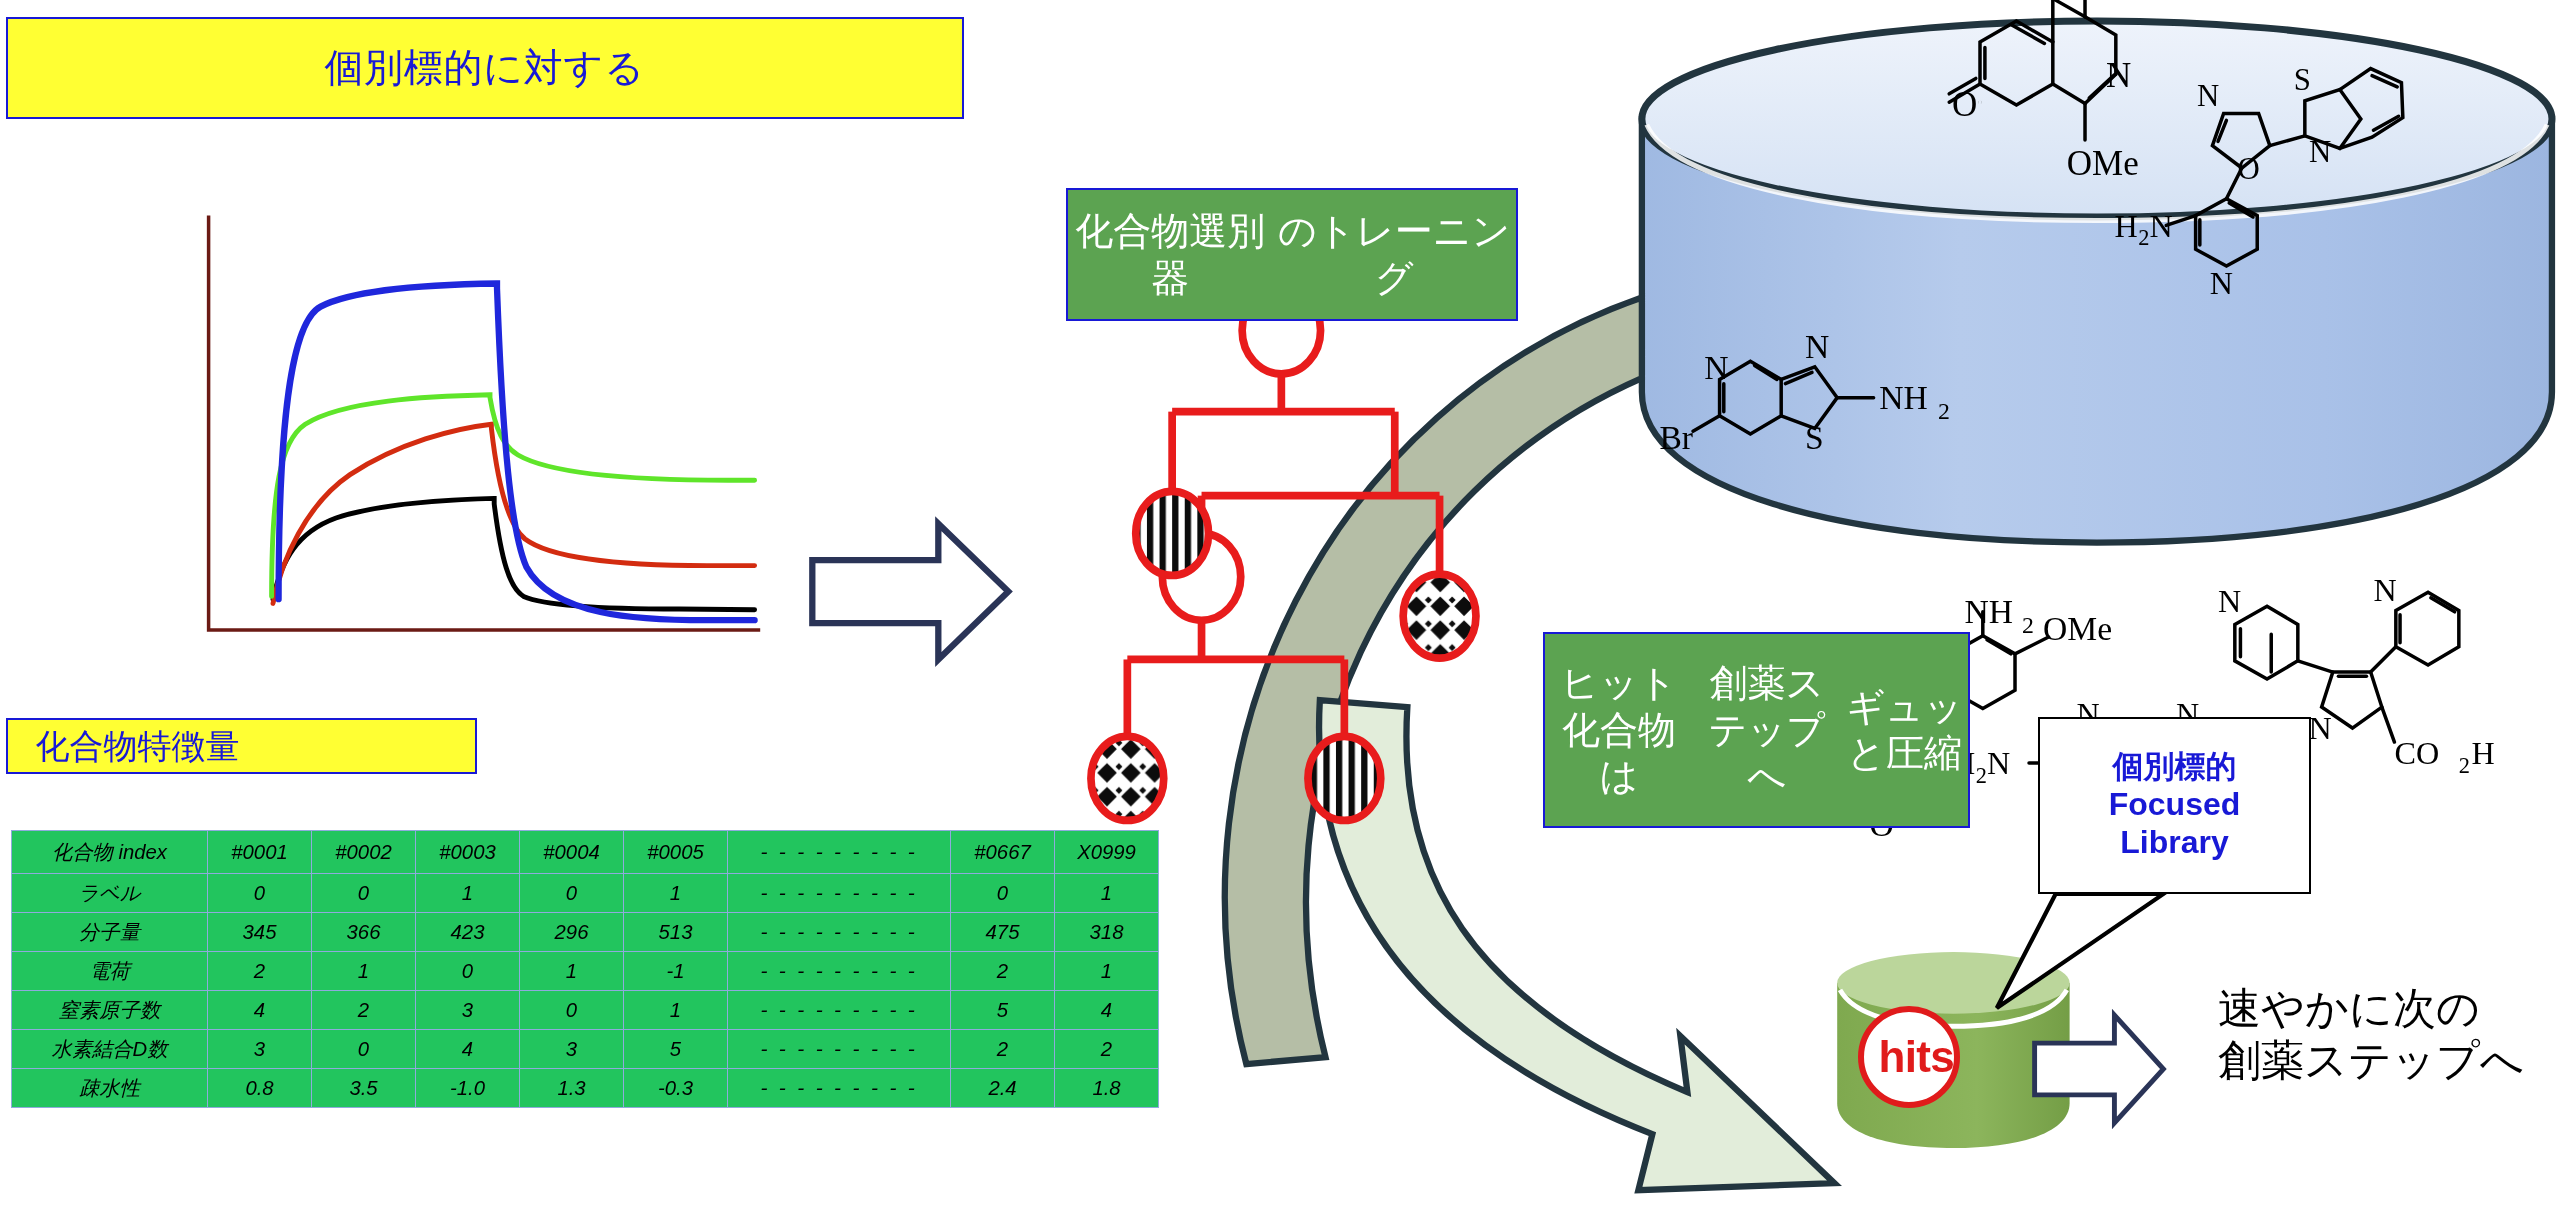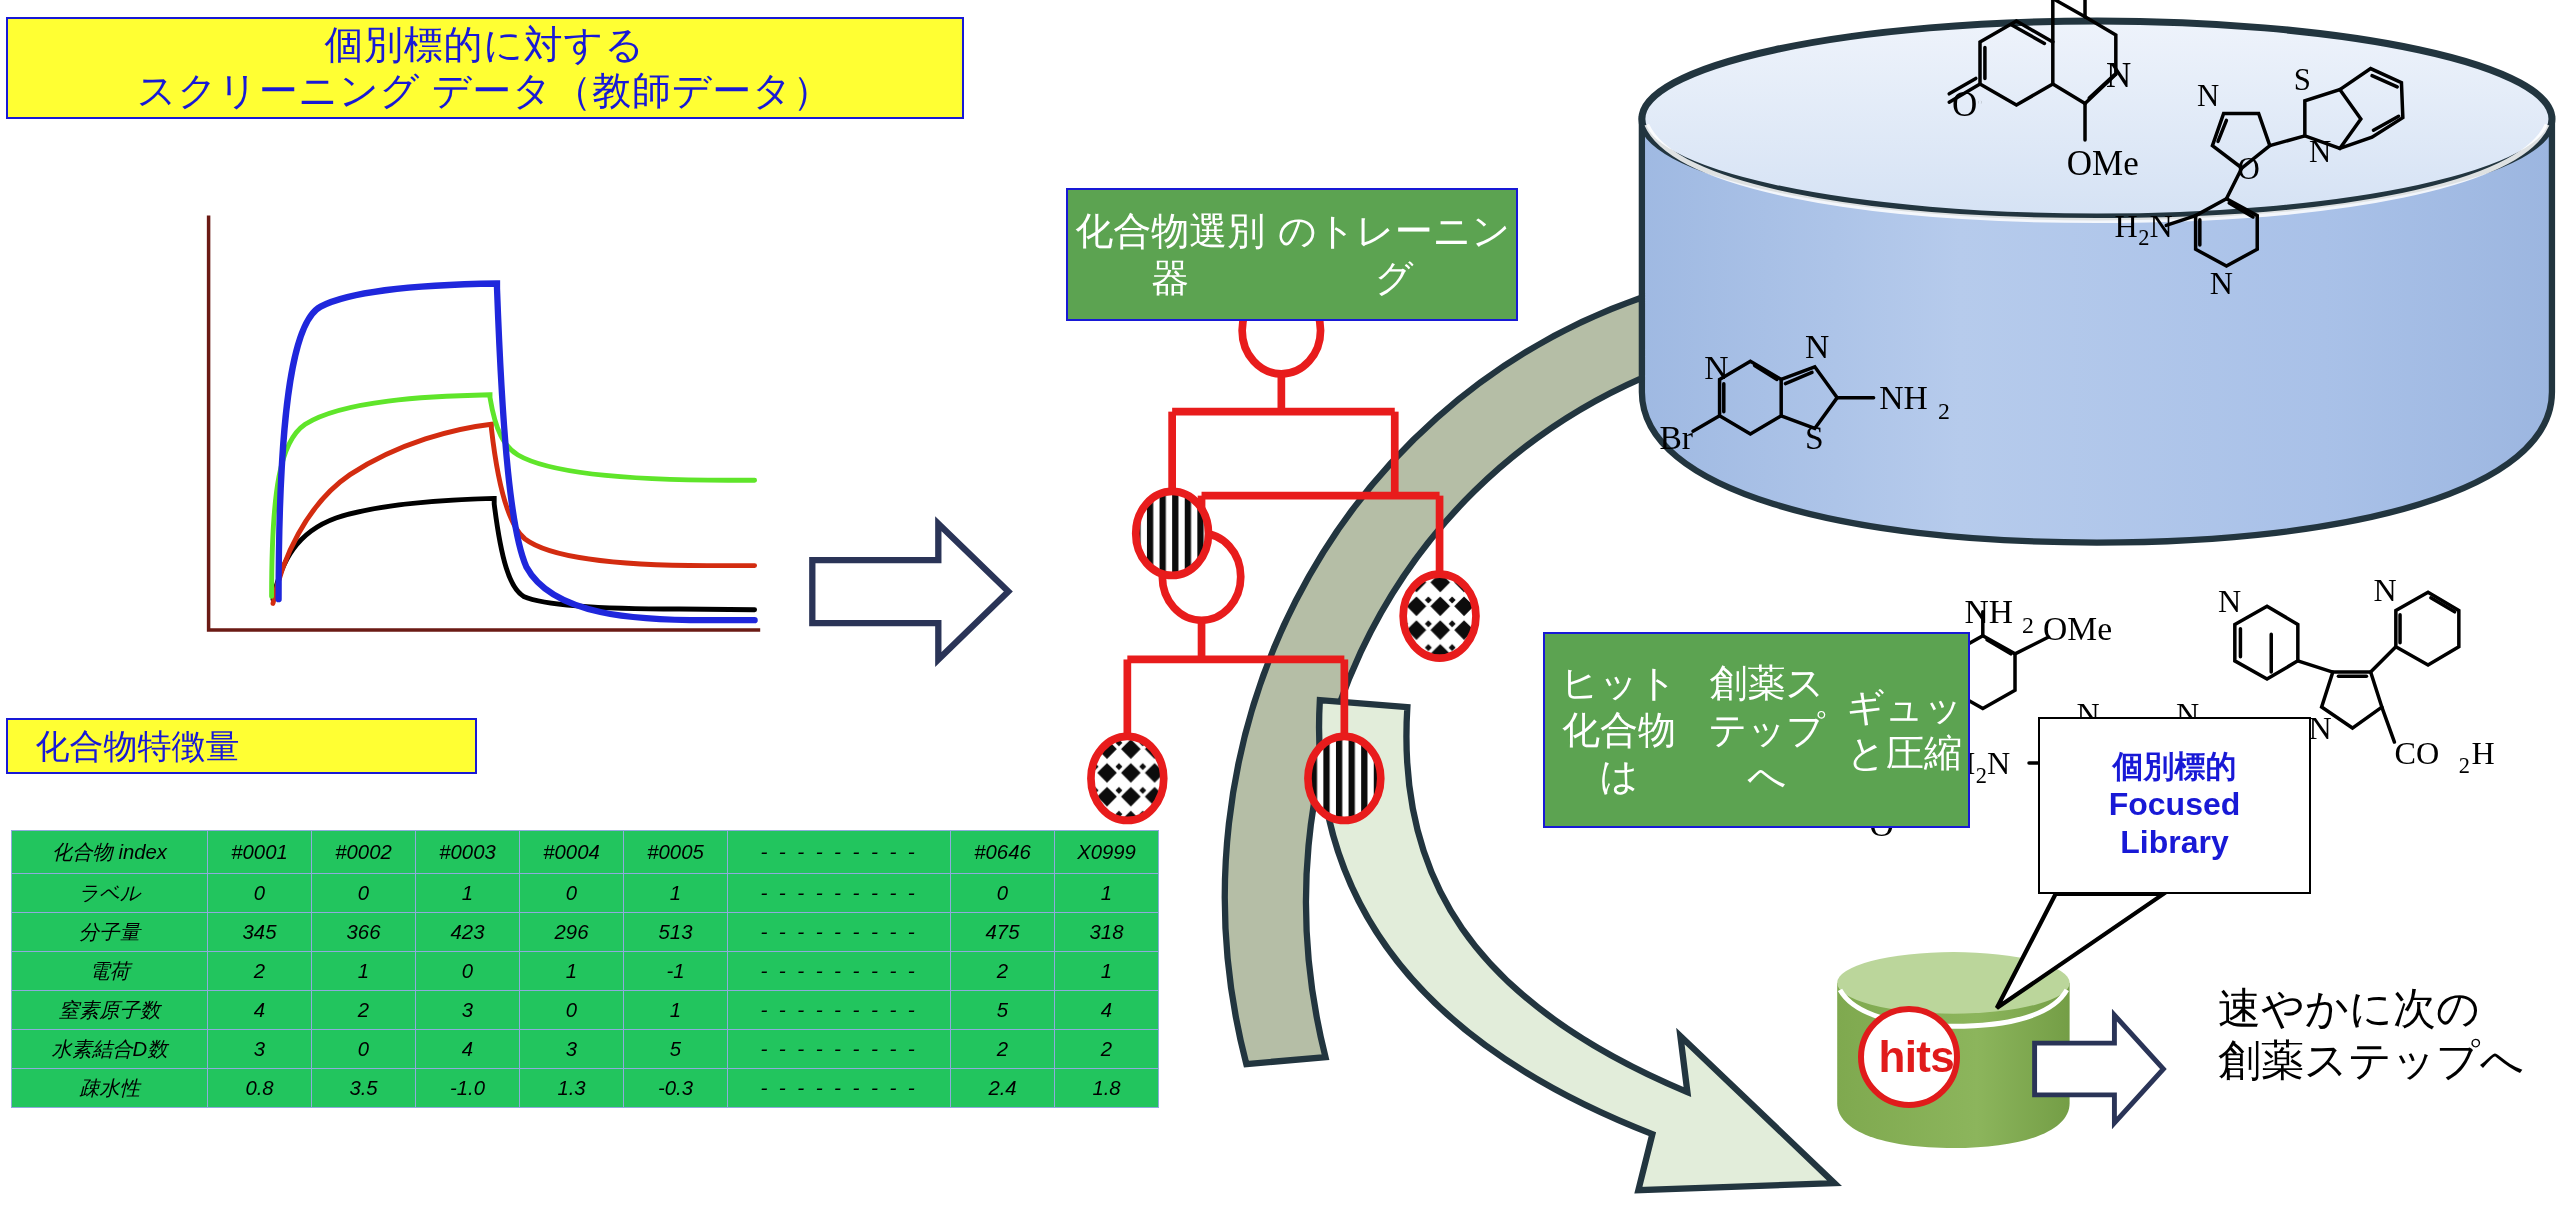--- a/index.html
+++ b/index.html
@@ -278,21 +278,20 @@
 
   <path d="M1160 800 L1340 800 L1340 748 L1440 845 L1340 942 L1340 890 L1160 890 Z" fill="#ffffff" stroke="#2A3457" stroke-width="9"></path>
 
   <path d="M2906 1490 L3020 1490 L3020 1450 L3090 1527 L3020 1604 L3020 1564 L2906 1564 Z" fill="#ffffff" stroke="#2A3457" stroke-width="7"></path>
 
   <path d="M2980 1277 L3090 1277 L2852 1440 L2936 1277 Z" fill="#ffffff" stroke="#000000" stroke-width="6"></path>
 </svg>
 
 <div class="abs yellow-box" id="title-box">
   <div class="line">個別標的に対する</div>
-  <div class="line">スクリーニング データ（教師データ）</div>
 </div>
 
 <div class="abs yellow-box" id="features-box">
   <div class="line">化合物特徴量</div>
 </div>
 
 <div class="abs green-box" id="train-box">
   <div>化合物選別器</div>
   <div>のトレーニング</div>
 </div>
@@ -321,21 +320,21 @@
 <table id="feature-table" class="abs">
   <tbody>
       <tr class="header">
         <td class="rowlabel">化合物 index</td>
         <td class="col">#0001</td>
         <td class="col">#0002</td>
         <td class="col">#0003</td>
         <td class="col">#0004</td>
         <td class="col">#0005</td>
         <td class="gap">- - - - - - - - -</td>
-        <td class="col">#0646</td>
+        <td class="col">#0667</td>
         <td class="col">X0999</td>
       </tr>
       <tr>
         <td class="rowlabel">ラベル</td>
         <td class="col">0</td>
         <td class="col">0</td>
         <td class="col">1</td>
         <td class="col">0</td>
         <td class="col">1</td>
         <td class="gap">- - - - - - - - -</td>

